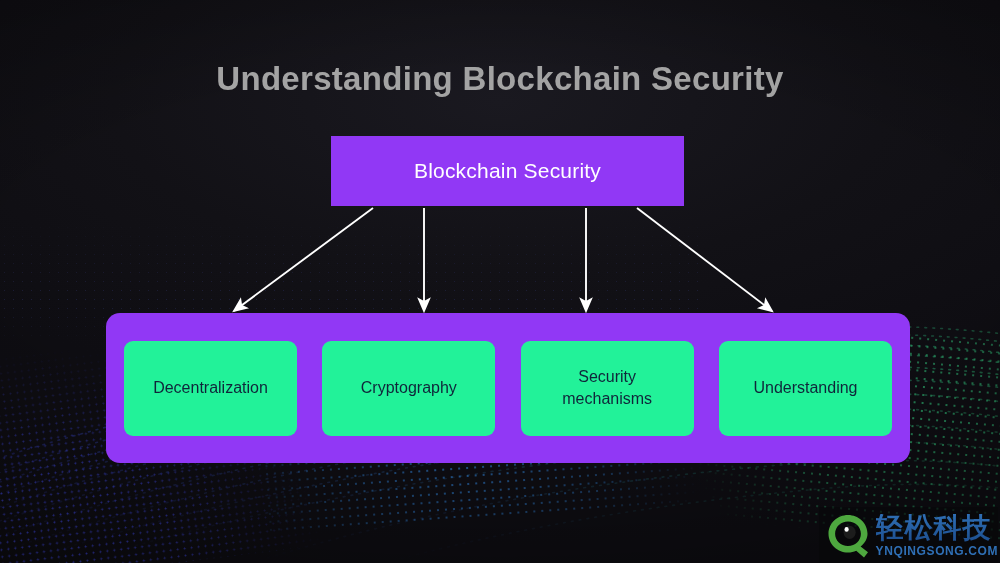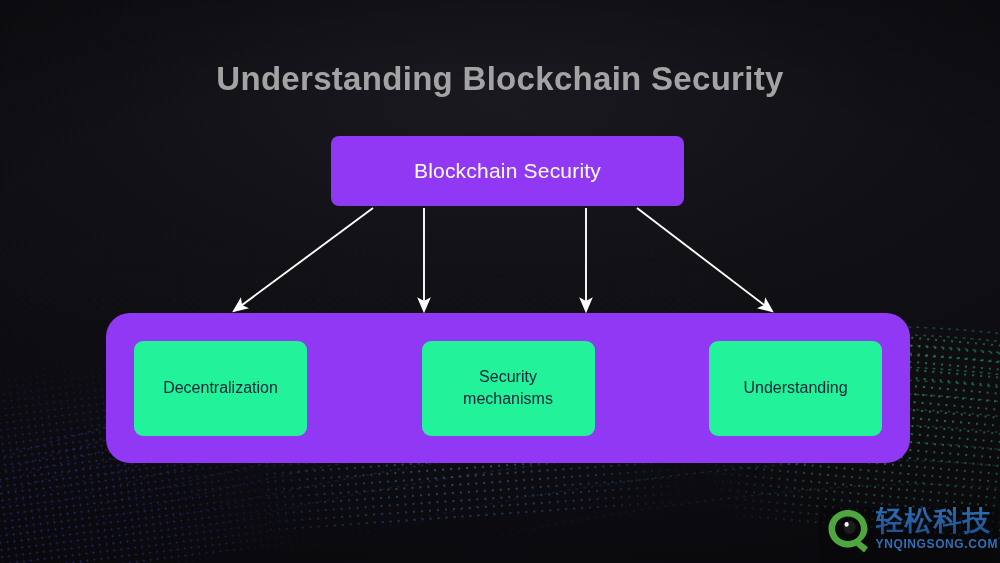--- a/index.html
+++ b/index.html
@@ -109,21 +109,21 @@
   }
 
   
   .root-node {
     position: absolute;
     left: 331px;
     top: 136px;
     width: 353px;
     height: 70px;
     background: #9138f5;
-    border-radius: 8px;
+    border-radius: 0;
     display: flex;
     align-items: center;
     justify-content: center;
     box-shadow: 0 0 0 0 rgba(0,0,0,0);
   }
   .root-node-label {
     color: #ffffff;
     font-size: 21px;
     letter-spacing: 0.2px;
   }
@@ -139,25 +139,25 @@
   }
 
   
   .children-band {
     position: absolute;
     left: 106px;
     top: 313px;
     width: 804px;
     height: 150px;
     background: #9138f5;
-    border-radius: 24px;
+    border-radius: 14px;
     display: flex;
     align-items: center;
     justify-content: space-between;
-    padding: 0 28px;
+    padding: 0 18px;
     box-sizing: border-box;
   }
   .child-node {
     width: 173px;
     height: 95px;
     background: #22f299;
     border-radius: 9px;
     display: flex;
     align-items: center;
     justify-content: center;
@@ -172,21 +172,21 @@
     white-space: pre-line;
   }
 
   
   .watermark {
     position: absolute;
     right: 2px;
     bottom: 0px;
     height: 56px;
     display: flex;
-    align-items: flex-start;
+    align-items: center;
     padding-left: 6px;
     background: rgba(8,8,10,0.55);
   }
   .wm-logo {
     width: 46px;
     height: 46px;
     flex: 0 0 auto;
     margin-right: 5px;
   }
   .wm-text {
@@ -278,20 +278,23 @@
       <line x1="586" y1="208" x2="586" y2="311"></line>
       <line x1="637" y1="208" x2="772" y2="311"></line>
     </g>
   </svg>
 
   <div class="children-band">
     <div class="child-node">
       <span class="child-node-label">Decentralization</span>
     </div>
     <div class="child-node">
+      <span class="child-node-label">Cryptography</span>
+    </div>
+    <div class="child-node">
       <span class="child-node-label">Security
 mechanisms</span>
     </div>
     <div class="child-node">
       <span class="child-node-label">Understanding</span>
     </div>
   </div>
 
   <div class="watermark">
     <svg class="wm-logo" viewBox="0 0 46 46">

